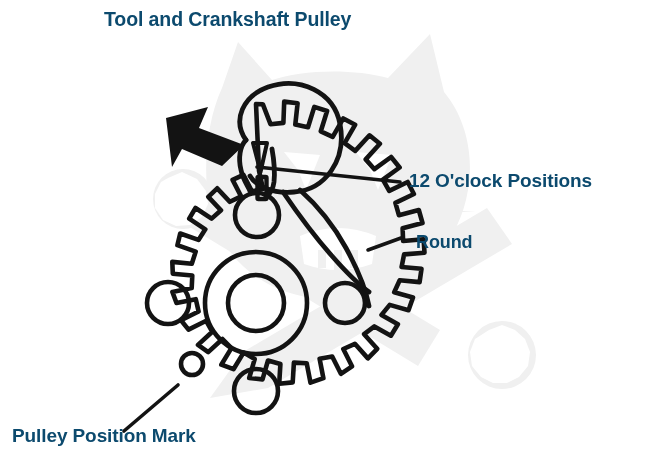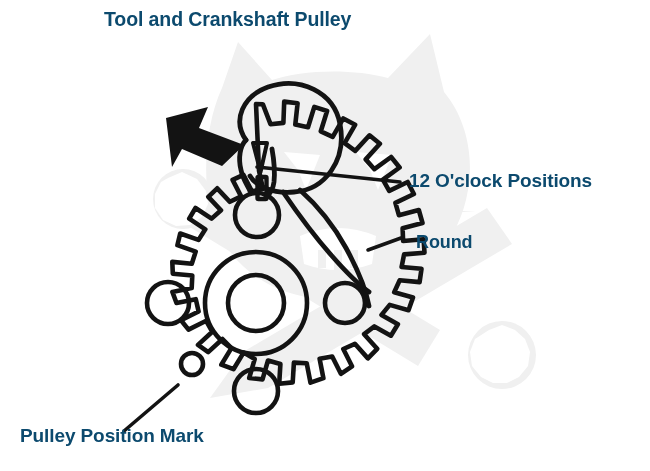--- a/index.html
+++ b/index.html
@@ -50,21 +50,21 @@
     top: 170px;
     font-size: 19px;
   }
   #label-round {
     left: 410px;
     top: 232px;
     font-size: 18px;
     margin-left: 6px;
   }
   #label-pulley-position-mark {
-    left: 20px;
+    left: 12px;
     top: 425px;
     font-size: 19px;
   }
 </style>
 </head>
 <body>
 
 <div id="stage">
 
   <svg id="diagram-svg" viewBox="0 0 650 471">

